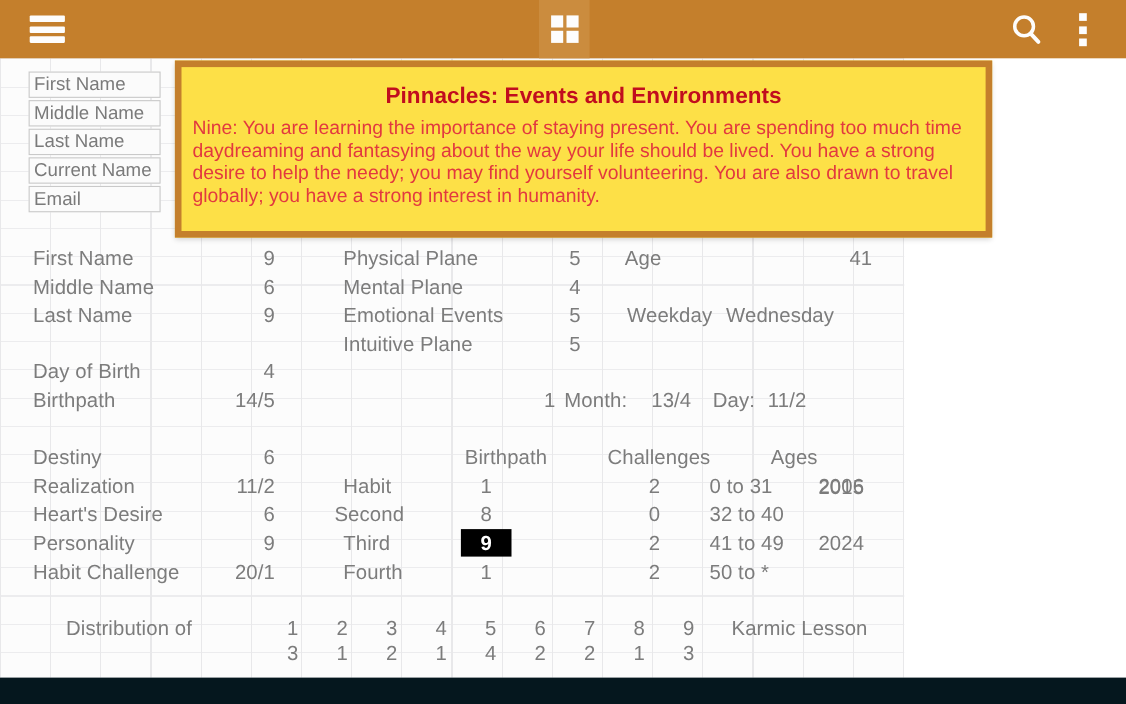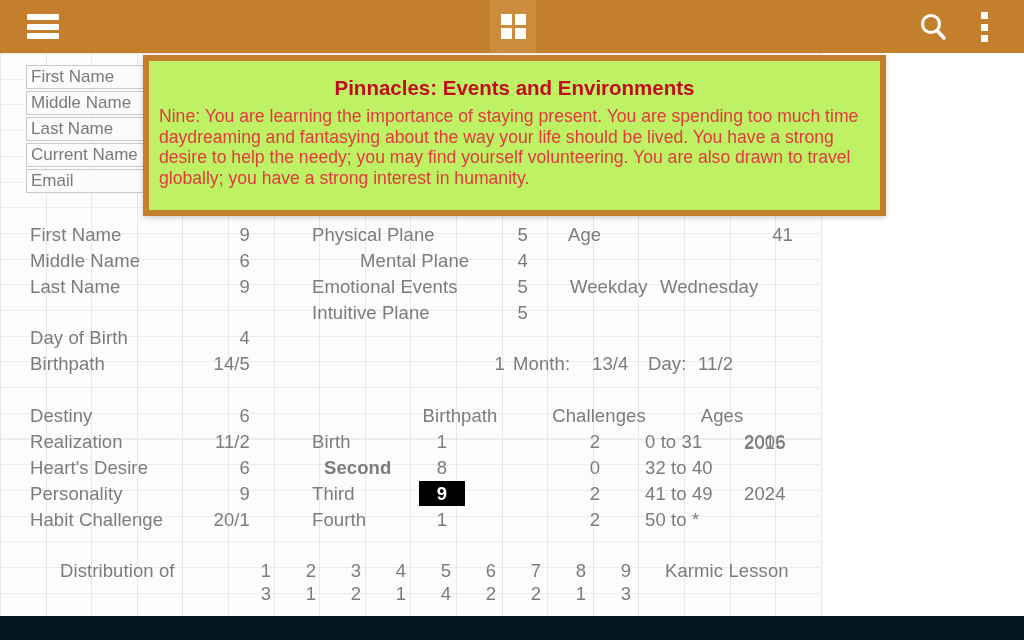--- a/index.html
+++ b/index.html
@@ -97,23 +97,23 @@
   .cell.c { text-align:center; }
   .sel {
     background:#000000;
     color:#ffffff;
     font-weight:bold;
     text-align:center;
   }
 
   
   #popup {
-    position:absolute; left:143px; top:55px;
+    position:absolute; left:159px; top:55px;
     width:743px; height:161px;
-    background:#bef264;
+    background:#fde047;
     border:6px solid #c47f2c;
     z-index:20;
     box-shadow:0 2px 5px rgba(0,0,0,0.18);
   }
   #popup-title {
     text-align:center;
     color:#c10d1e;
     font-weight:bold;
     font-size:20.5px;
     margin-top:15px;
@@ -186,21 +186,21 @@
     <div class="cell" style="left:30px; top:276px;">Last Name</div>
     <div class="cell r" style="left:190px; top:276px; width:60px;">9</div>
 
     <div class="cell" style="left:30px; top:327px;">Day of Birth</div>
     <div class="cell r" style="left:190px; top:327px; width:60px;">4</div>
     <div class="cell" style="left:30px; top:353px;">Birthpath</div>
     <div class="cell r" style="left:190px; top:353px; width:60px;">14/5</div>
 
     <div class="cell" style="left:312px; top:224px;">Physical Plane</div>
     <div class="cell r" style="left:478px; top:224px; width:50px;">5</div>
-    <div class="cell" style="left:312px; top:250px;margin-left:48px;">Mental Plane</div>
+    <div class="cell" style="left:312px; top:250px;">Mental Plane</div>
     <div class="cell r" style="left:478px; top:250px; width:50px;">4</div>
     <div class="cell" style="left:312px; top:276px;">Emotional Events</div>
     <div class="cell r" style="left:478px; top:276px; width:50px;">5</div>
     <div class="cell" style="left:312px; top:302px;">Intuitive Plane</div>
     <div class="cell r" style="left:478px; top:302px; width:50px;">5</div>
 
     <div class="cell" style="left:568px; top:224px;">Age</div>
     <div class="cell r" style="left:735px; top:224px; width:58px;">41</div>
     <div class="cell" style="left:570px; top:276px;">Weekday</div>
     <div class="cell" style="left:660px; top:276px;">Wednesday</div>
@@ -219,27 +219,27 @@
     <div class="cell r" style="left:180px; top:457px; width:70px;">6</div>
     <div class="cell" style="left:30px; top:483px;">Personality</div>
     <div class="cell r" style="left:180px; top:483px; width:70px;">9</div>
     <div class="cell" style="left:30px; top:509px;">Habit Challenge</div>
     <div class="cell r" style="left:180px; top:509px; width:70px;">20/1</div>
 
     <div class="cell c" style="left:405px; top:405px; width:110px;">Birthpath</div>
     <div class="cell c" style="left:540px; top:405px; width:118px;">Challenges</div>
     <div class="cell c" style="left:672px; top:405px; width:100px;">Ages</div>
 
-    <div class="cell" style="left:312px; top:431px;">Birth</div>
+    <div class="cell" style="left:312px; top:431px;">Habit</div>
     <div class="cell c" style="left:420px; top:431px; width:44px;">1</div>
     <div class="cell c" style="left:573px; top:431px; width:44px;">2</div>
     <div class="cell" style="left:645px; top:431px;">0 to 31</div>
     <div class="cell" style="left:744px; top:431px;">2006</div>
 
-    <div class="cell" style="left:324px; top:457px;font-weight:bold;">Second</div>
+    <div class="cell" style="left:304px; top:457px;">Second</div>
     <div class="cell c" style="left:420px; top:457px; width:44px;">8</div>
     <div class="cell c" style="left:573px; top:457px; width:44px;">0</div>
     <div class="cell" style="left:645px; top:457px;">32 to 40</div>
     <div class="cell" style="left:744px; top:432px;">2015</div>
 
     <div class="cell" style="left:312px; top:483px;">Third</div>
     <div class="cell sel" style="left:419px; top:481px; width:46px; height:25px; line-height:25px;">9</div>
     <div class="cell c" style="left:573px; top:483px; width:44px;">2</div>
     <div class="cell" style="left:645px; top:483px;">41 to 49</div>
     <div class="cell" style="left:744px; top:483px;">2024</div>

